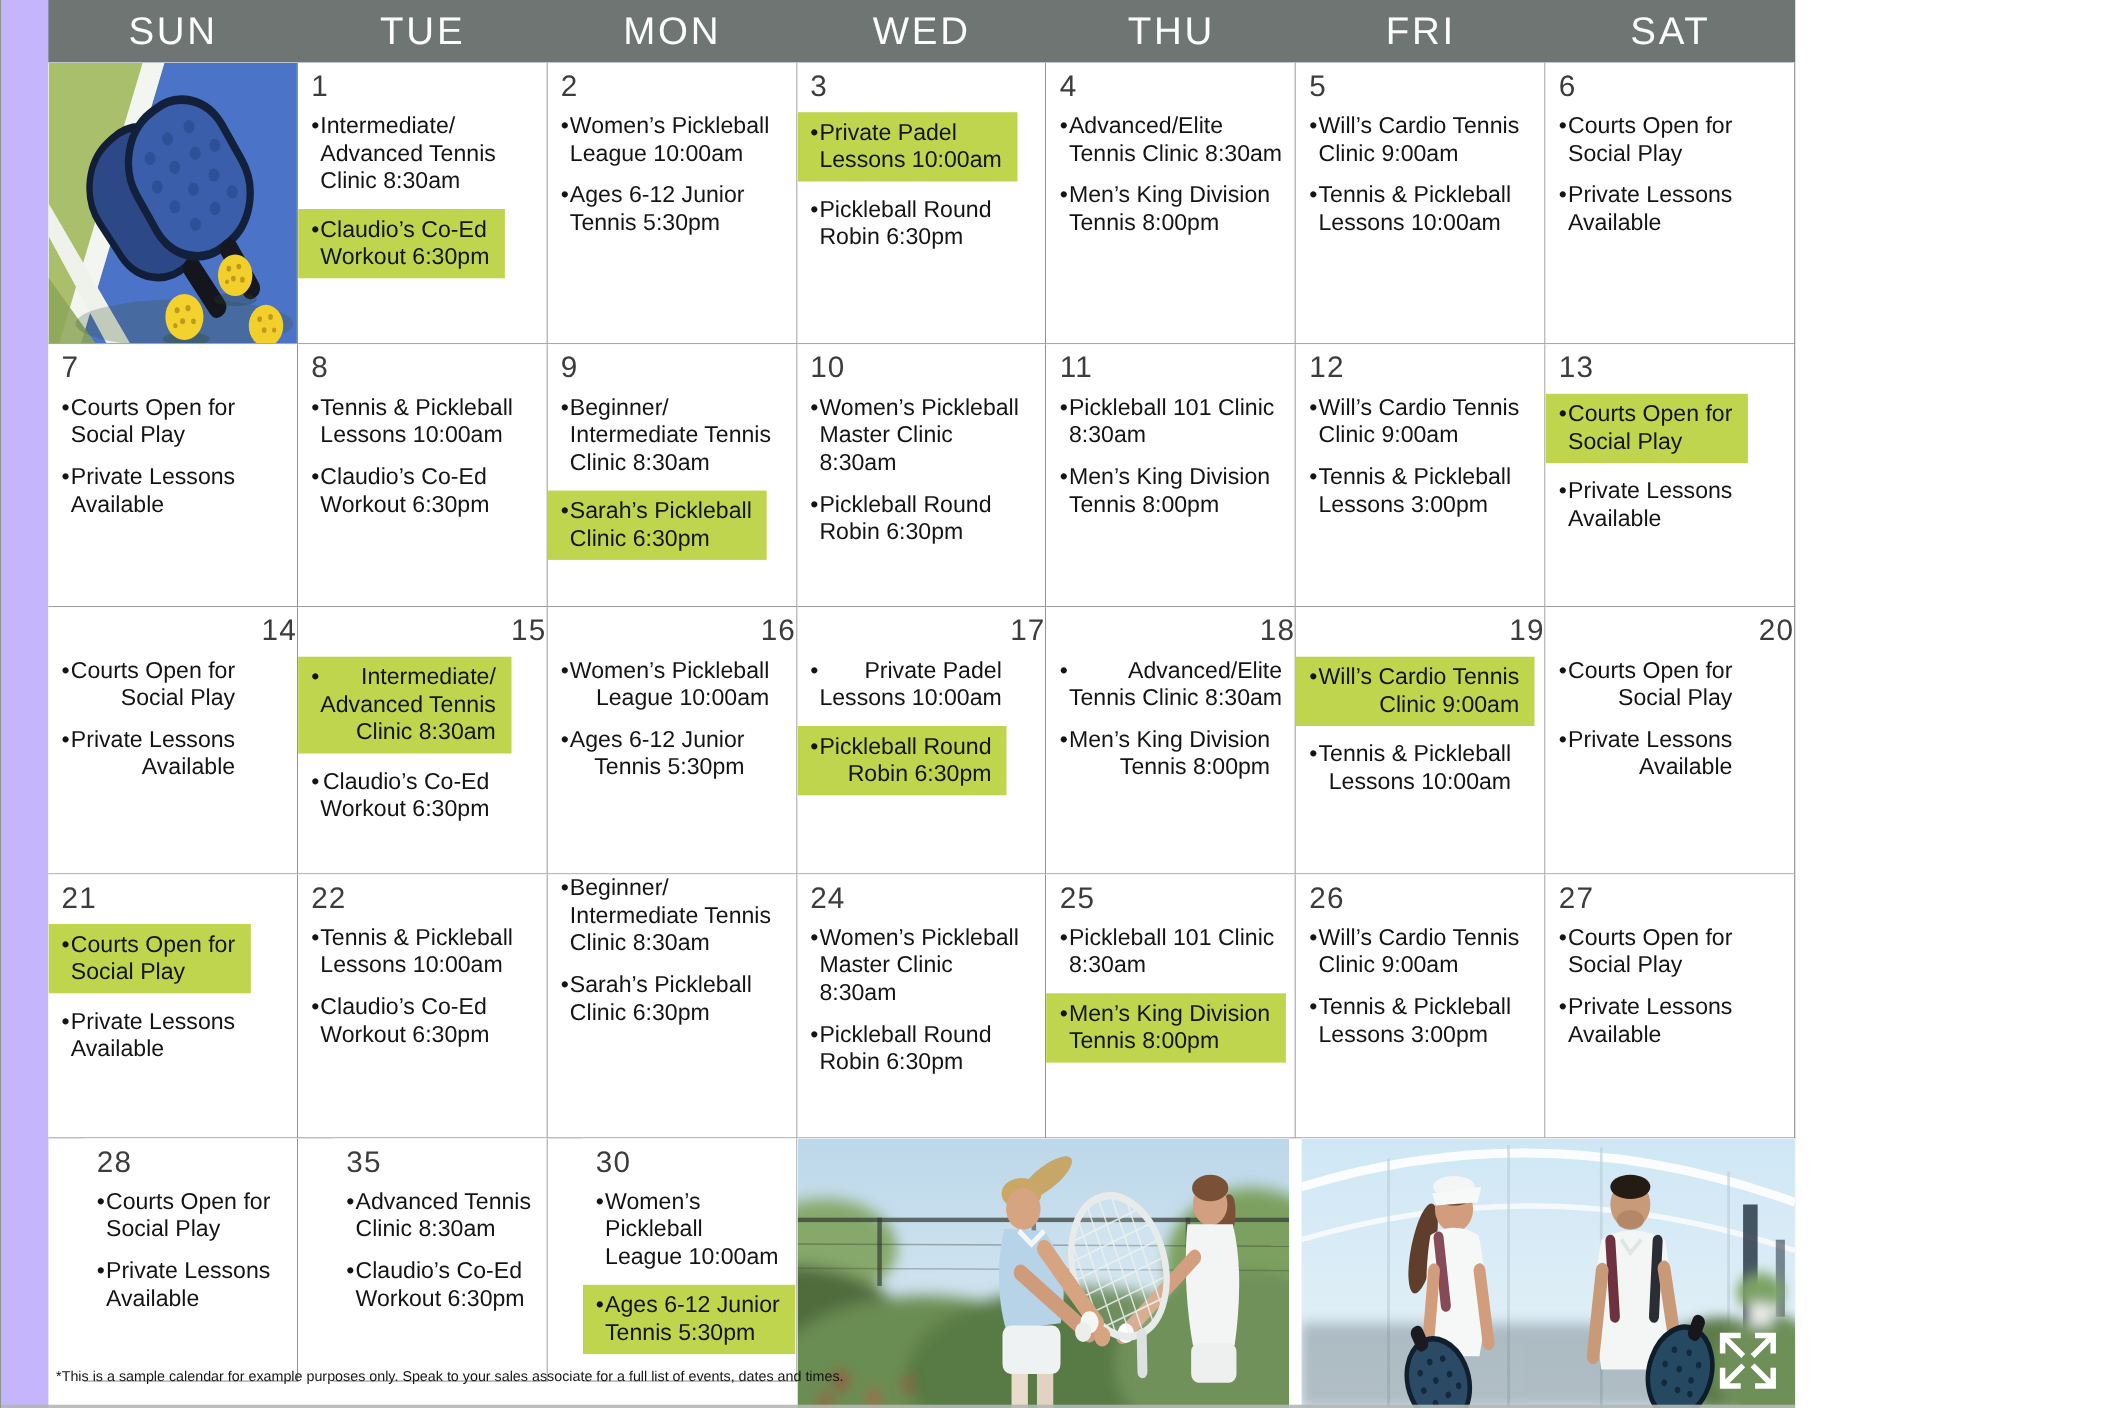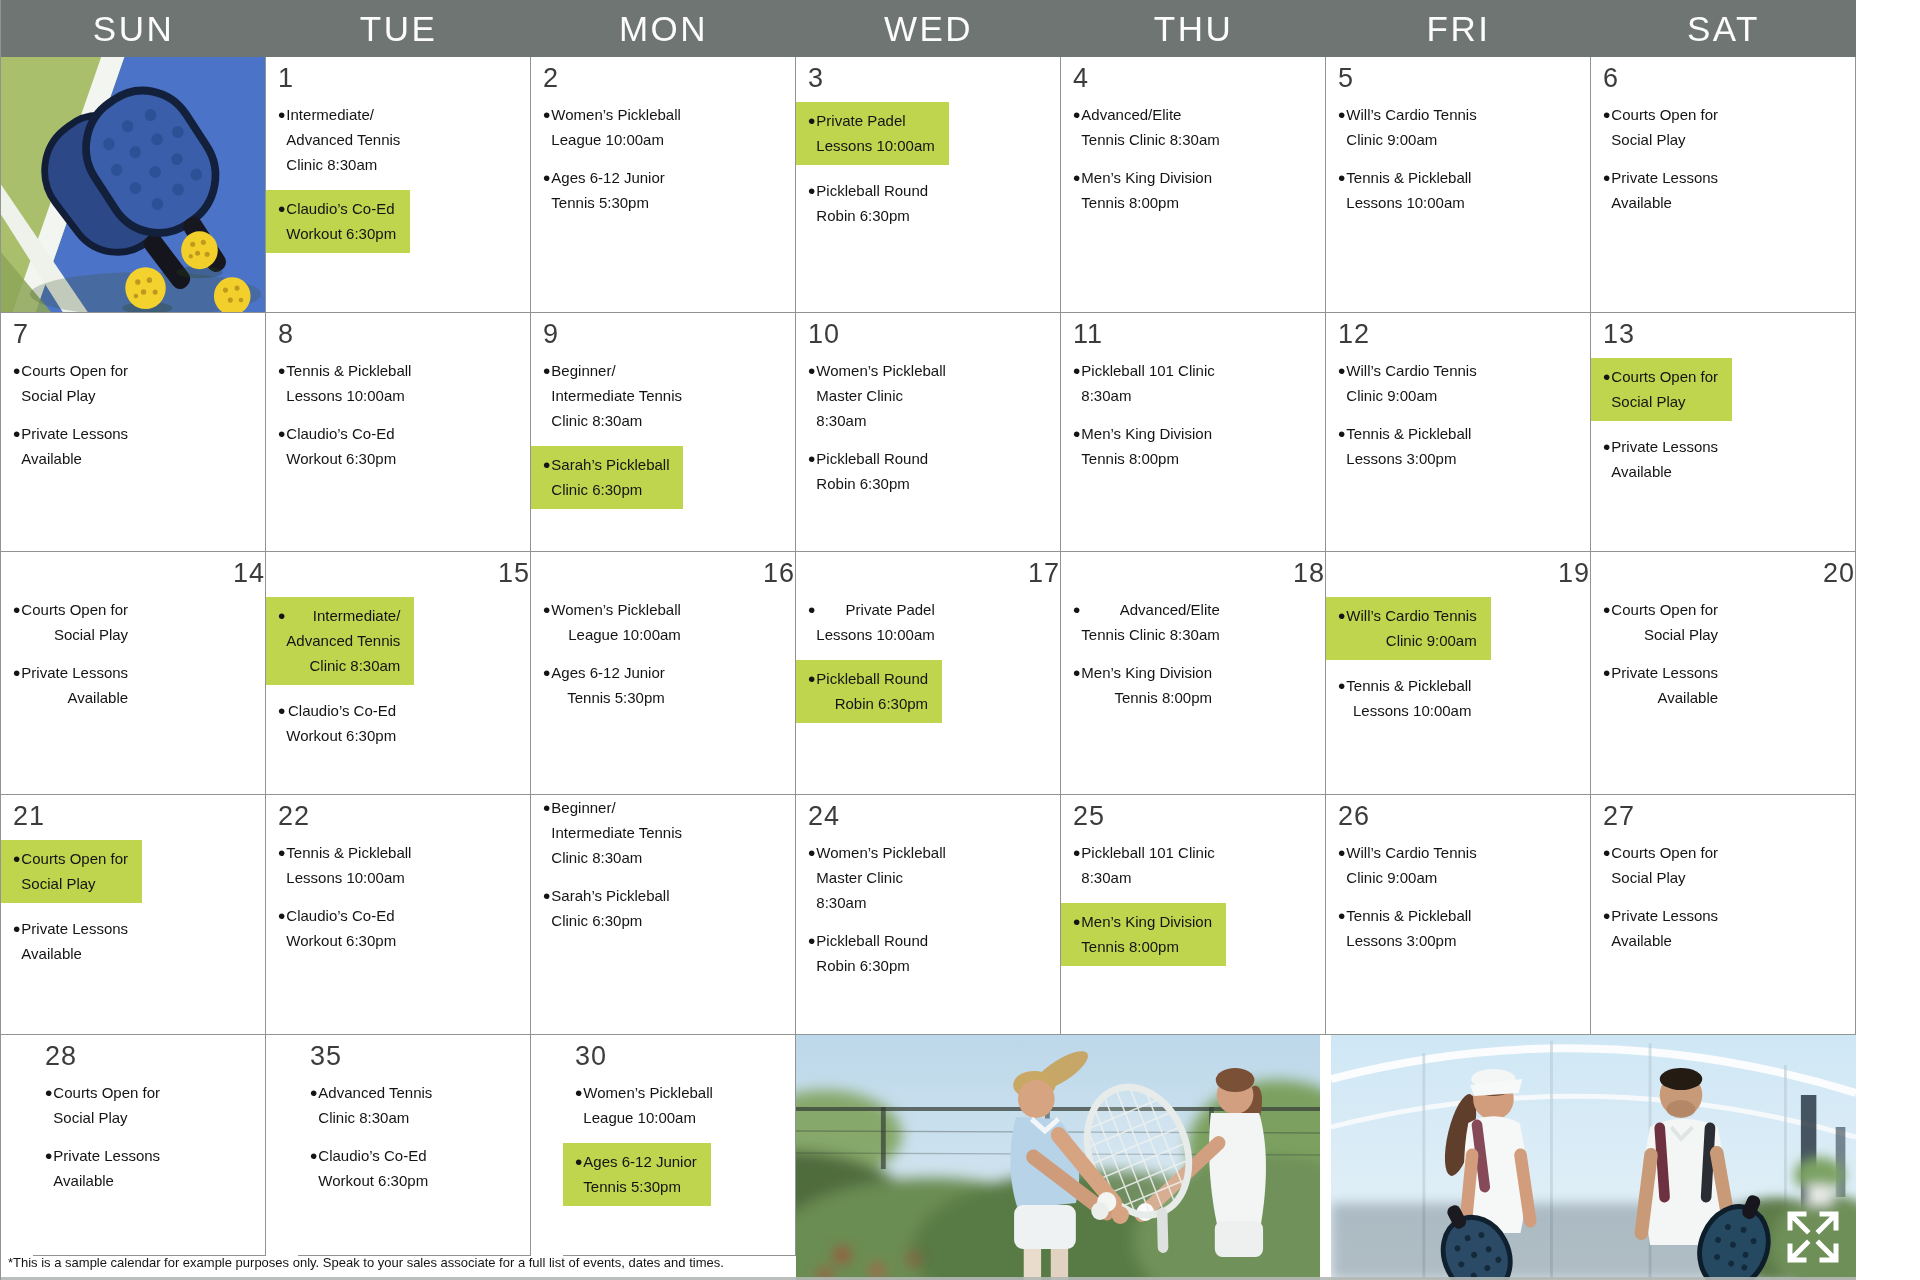--- a/index.html
+++ b/index.html
@@ -2,42 +2,42 @@
 <html style="--hl: #bfd54e; --header: #6f7572; --border: #909593;"><head>
 <meta charset="utf-8">
 <style>
   * { margin:0; padding:0; box-sizing:border-box; }
   :root { --hl:#bfd54e; --border:#909593; --header:#6f7572; }
   body {
     width:1920px; height:1280px;
     font-family:"Liberation Sans","DejaVu Sans",sans-serif;
     background:#ffffff; overflow:hidden;
   }
-  .calendar { position:relative; width:1856px; height:1280px; background:#1d4ed8; border-left:1px solid var(--border); }
+  .calendar { position:relative; width:1632px; height:1280px; background:#c4b5fd; border-left:1px solid var(--border);padding-left:43px; }
   
   .dow-header { display:grid; grid-template-columns:repeat(7,1fr); height:57px; background:var(--header); align-items:center; }
   .dow { text-align:center; color:#fbfcfb; font-size:35px; letter-spacing:2.5px; font-weight:300; }
   
   .week { display:grid; grid-template-columns:repeat(7,1fr); position:relative; background:#fff; }
   .cell { position:relative; background:#fff; border-right:1px solid var(--border); border-bottom:1px solid var(--border); overflow:hidden; }
   .day-num { font-size:27px; color:#3c3c3c; font-weight:300; letter-spacing:1px; padding:7px 0 8px 12px; line-height:1.1; }
   .event { display:flex; align-items:flex-start; width:fit-content; max-width:100%; padding:0 10px 0 12px; margin:0 0 13px 0; }
   .event.hl { background:var(--hl); padding:6px 14px 7px 12px; }
   .bullet { font-size:21px; line-height:25px; color:#141414; margin-right:1px; }
-  .etext { font-size:15px; line-height:25px; color:#141414; white-space:pre-line; }
+  .etext { font-size:21px; line-height:25px; color:#141414; white-space:pre-line; }
   
   .art-cell, .photo-cell { padding:0; border-right:1px solid var(--border); border-bottom:1px solid var(--border); }
   .photo-cell { border:0; }
   .photo-cell.photo1 { margin-right:6px; }
   .photo-cell.photo2 { margin-left:5px; }
   .art-cell svg, .photo-cell > svg { width:100%; height:100%; display:block; }
   
   .cell.short { border:0;margin-left:32px; }
   .short-inner { height:221px; border-right:1px solid var(--border); border-bottom:1px solid var(--border); overflow:hidden; }
-  .disclaimer { position:absolute; left:7px; bottom:10px; font-size:13px; color:#141414; }
+  .disclaimer { position:absolute; left:7px; bottom:22px; font-size:13px; color:#141414; }
   .expand-btn { position:absolute; right:13px; bottom:13px; width:60px; height:60px; cursor:pointer; }
   .expand-btn svg { width:100%; height:100%; display:block; }
   .bottom-strip { position:absolute; left:0; right:0; bottom:0; height:3px; background:#b3b8b5; opacity:.9; pointer-events:none; }
 </style>
 </head>
 <body>
 
 <div class="calendar">
   <div class="dow-header">
       <div class="dow">SUN</div>

